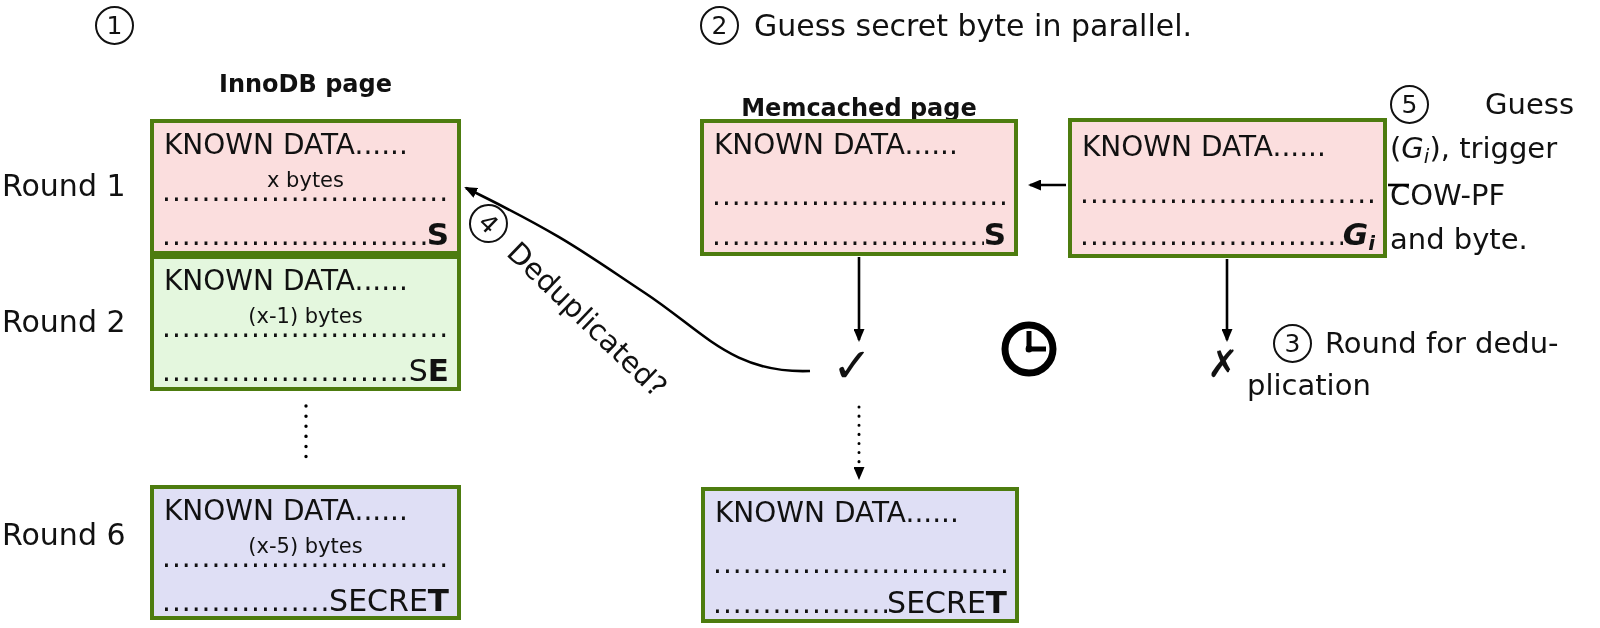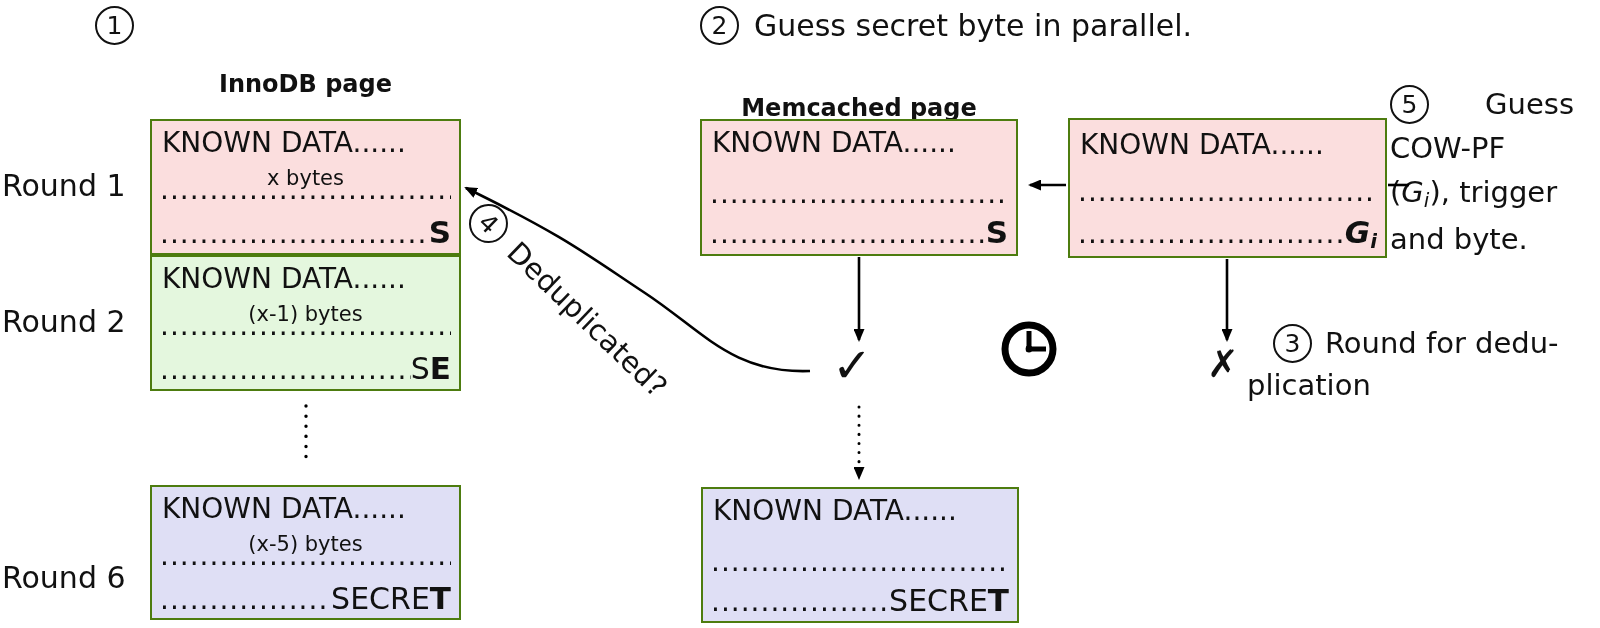--- a/index.html
+++ b/index.html
@@ -24,21 +24,21 @@
   }
   .col-title{
     position:absolute;
     font-weight:bold;font-size:24px;text-align:center;white-space:nowrap;
   }
   .round-label{
     position:absolute;font-size:30px;white-space:nowrap;
   }
   .mem-box{
     position:absolute;
-    border:2px solid #4d7c0f;
+    border:4px solid #4d7c0f;
     box-sizing:border-box;
   }
   .bg-pink{background:#fbdede;}
   .bg-green{background:#e4f7de;}
   .bg-lavender{background:#dfdff5;}
   .box-line1{
     position:absolute;top:5px;left:10px;right:6px;
     font-size:28px;white-space:nowrap;overflow:hidden;
   }
   .box-bytes{
@@ -88,21 +88,21 @@
   <div class="step-label" style="left:700px;top:6px;">
     <span class="circ">2</span>
     <span>Guess secret byte in parallel.</span>
   </div>
 
   <div class="col-title" style="left:150px;top:70px;width:311px;">InnoDB page</div>
   <div class="col-title" style="left:700px;top:70px;width:318px;margin-top:24px;">Memcached page</div>
 
   <div class="round-label" style="left:2px;top:168px;">Round 1</div>
   <div class="round-label" style="left:2px;top:304px;">Round 2</div>
-  <div class="round-label" style="left:2px;top:560px;">Round 6</div>
+  <div class="round-label" style="left:2px;top:517px;">Round 6</div>
 
   <div class="mem-box bg-pink" style="left:150px;top:119px;width:311px;height:136px;">
     <div class="box-line1">KNOWN DATA......</div>
     <div class="box-bytes">x bytes</div>
     <div class="box-middots">............................................</div>
     <div class="box-endrow">
       <span class="end-dots">............................................</span>
       <span class="suffix-pre"></span>
       <span class="suffix-bold">S</span>
     </div>
@@ -174,22 +174,22 @@
       <span>Round for dedu-</span>
     </div>
     <div class="note-line">plication</div>
   </div>
 
   <div class="note-block" style="left:1390px;top:82px;width:184px;">
     <div class="note-line note-justify">
       <span class="circ">5</span>
       <span>Guess</span>
     </div>
+    <div class="note-line"><span>(</span><span class="it">G</span><span class="sub-i">i</span><span>), trigger</span></div>
     <div class="note-line">COW-PF</div>
-    <div class="note-line"><span>(</span><span class="it">G</span><span class="sub-i">i</span><span>), trigger</span></div>
     <div class="note-line">and byte.</div>
   </div>
 
   <svg id="arrow-layer" width="1600" height="628" viewBox="0 0 1600 628">
     <defs>
       <marker id="ah" markerWidth="13" markerHeight="11" refX="11" refY="5.5" orient="auto" markerUnits="userSpaceOnUse">
         <path d="M0,0 L13,5.5 L0,11 Z" fill="#000"></path>
       </marker>
     </defs>
 

